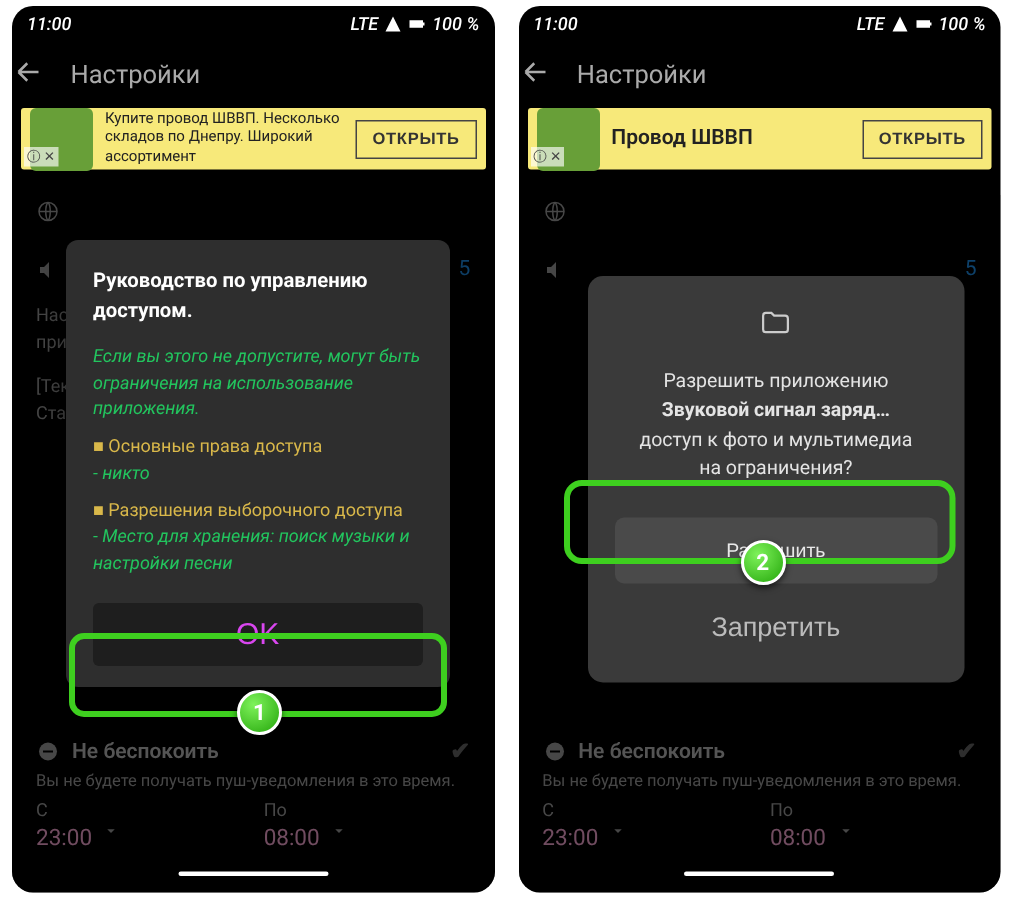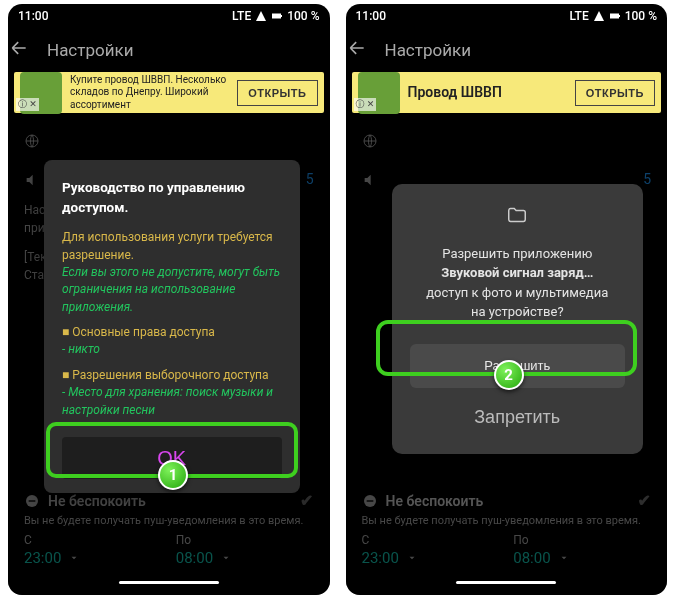--- a/index.html
+++ b/index.html
@@ -30,20 +30,21 @@
   }
   
   .status-bar {
     height: 24px;
     display: flex;
     justify-content: space-between;
     align-items: center;
     padding: 0 10px;
     font-size: 12px;
     font-weight: 500;
+    font-style: italic;
   }
   .status-right { display: flex; gap: 4px; align-items: center; }
   .status-right svg { width: 12px; height: 12px; fill: #fff; }
   
   .app-bar {
     height: 44px;
     display: flex;
     align-items: center;
     gap: 18px;
     padding: 0 1px;
@@ -117,21 +118,21 @@
   .bottom-block .hdr svg { width: 16px; height: 16px; fill: #9e9e9e; }
   .bottom-block .hdr .check { margin-left: auto; color: #666; font-size: 16px; }
   .time-row {
     display: flex;
     gap: 14px;
     margin-top: 6px;
     font-size: 12px;
     color: #9e9e9e;
   }
   .time-row .tcol { flex: 1; }
-  .time-row .tval { font-size: 15px; color: #14b8a6; display: flex; align-items: center; gap: 8px; margin-top: 2px;}
+  .time-row .tval { font-size: 15px; color: #f9a8d4; display: flex; align-items: flex-start; gap: 8px; margin-top: 2px;}
   .time-row .tval svg { width: 10px; height: 10px; fill: #9e9e9e; }
   
   .dim {
     position: absolute;
     left: 0; right: 0; top: 126px; bottom: 0;
     background: rgba(0,0,0,0.55);
   }
   
   .dialog1 {
     position: absolute;
@@ -328,21 +329,20 @@
               </svg>
             </div>
         </div>
       </div>
     </div>
 
     <div class="dim"></div>
 
     <div class="dialog1">
       <h3>Руководство по управлению доступом.</h3>
-      <div class="highlight">Для использования услуги требуется разрешение.</div>
       <div class="sub">Если вы этого не допустите, могут быть ограничения на использование приложения.</div>
       <div class="bullet">■ Основные права доступа</div>
       <div class="sub">- никто</div>
       <div class="bullet">■ Разрешения выборочного доступа</div>
       <div class="sub">- Место для хранения: поиск музыки и настройки песни</div>
       <button class="ok-btn">OK</button>
     </div>
 
     <div class="hl-ring1"></div>
     <div class="badge-num" style="left:150px; top:456px;">1</div>
@@ -438,21 +438,21 @@
     <div class="dialog2">
       <div class="perm-icon">
         <svg viewBox="0 0 24 24">
             <path d="M3 7a2 2 0 0 1 2-2h4l2 2h8a2 2 0 0 1 2 2v8a2 2 0 0 1-2 2H5a2 2 0 0 1-2-2z"></path>
           </svg>
       </div>
       <div>
         <span>Разрешить приложению</span><br>
         <b>Звуковой сигнал заряд…</b><br>
         <span>доступ к фото и мультимедиа</span><br>
-        <span>на устройстве?</span>
+        <span>на ограничения?</span>
       </div>
       <button class="perm-btn">Разрешить</button>
       <button class="perm-text-btn">Запретить</button>
     </div>
 
     <div class="hl-ring2"></div>
     <div class="badge-num" style="left:148px; top:356px;">2</div>
 
     <div class="nav-bar">
         <div class="pill"></div>

